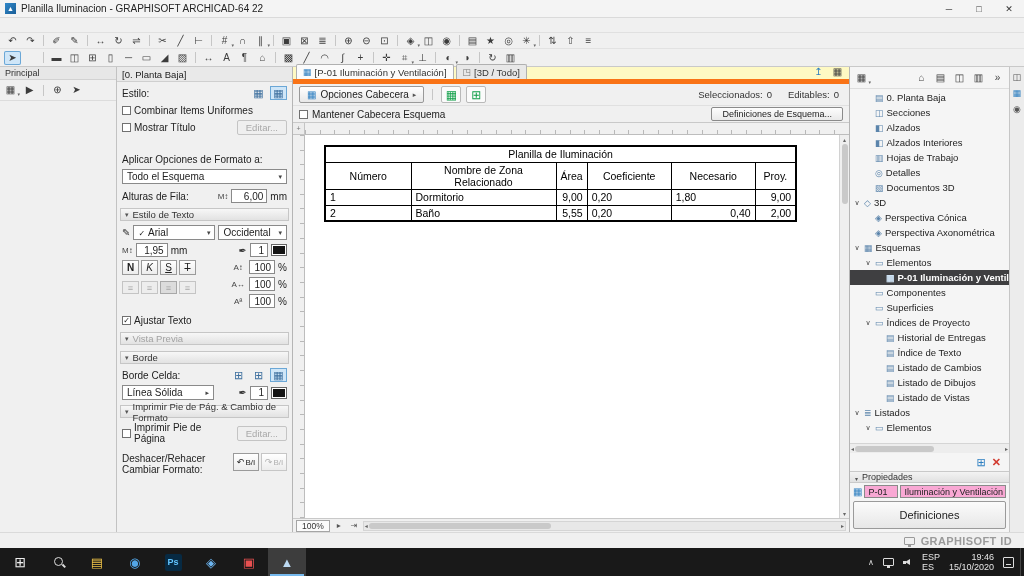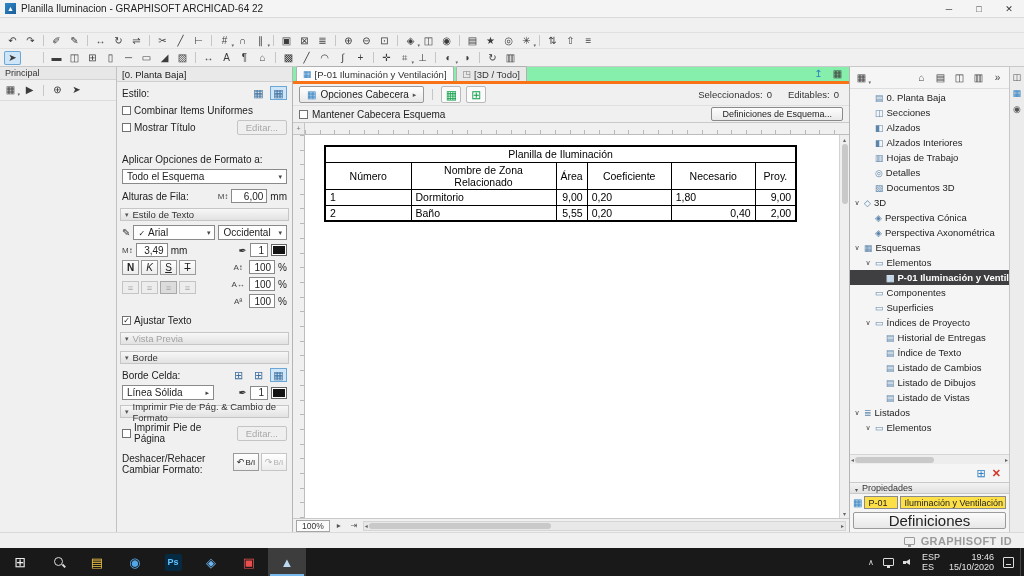--- a/index.html
+++ b/index.html
@@ -69,21 +69,21 @@
   .sp-ic{width:16px;font-size:8px;color:#444;text-align:center}
   .pen-ic{font-size:10px;color:#333;transform:rotate(0deg)}
   .mh-ic{font-size:8px;color:#444;white-space:nowrap}
   .font-sel .val::before{content:"✓";font-size:8px;margin-right:3px;color:#222}
   .undo-btn{width:26px;height:18px;border:1px solid #9a9a9a;background:linear-gradient(#fff,#ececec);display:inline-flex;align-items:center;justify-content:center;gap:1px;font-size:8px}
   .undo-btn.disabled{color:#b0b0b0;border-color:#c6c6c6}
   .undo-btn .gl{font-size:9px}
 
   
   .main{flex:1;display:flex;flex-direction:column;min-width:0;background:#f0f0f0}
-  .tabbar{height:17px;display:flex;align-items:flex-end;background:#86efac;border-bottom:3px solid #f97316;padding:1px 3px 0;gap:2px}
+  .tabbar{height:17px;display:flex;align-items:flex-end;background:#fef9c3;border-bottom:5px solid #f97316;padding:1px 3px 0;gap:2px}
   .tab{height:15px;display:flex;align-items:center;gap:3px;padding:0 6px;font-size:9.5px;background:#e8e8e8;border:1px solid #b0b0b0;border-bottom:none;color:#333;border-radius:2px 2px 0 0}
   .tab.active{background:#fbfbfb}
   .tab .ico{font-size:9px;color:#2d7fc1}
   .tab .ico.ic-view3d{color:#777}
   .tabbar-right{margin-left:auto;display:flex;gap:2px;align-items:center;padding-bottom:1px}
   .sched-tb{height:22px;display:flex;align-items:center;gap:5px;padding:2px 6px;background:#f0f0f0;border-bottom:1px solid #e0e0e0}
   .oc-btn{display:flex;align-items:center;gap:4px;border:1px solid #999;background:linear-gradient(#fff,#e8e8e8);height:17px;padding:0 7px;font-size:10px;border-radius:2px}
   .oc-btn .oc-ic{color:#2d7fc1;font-size:10px}
   .oc-btn::after{content:"▸";font-size:7px;color:#555}
   .gbtn{width:20px;height:17px;border:1px solid #b9b9b9;background:#fbfbfb;display:flex;align-items:center;justify-content:center;font-size:12px;color:#12a04a;border-radius:2px}
@@ -151,22 +151,22 @@
   .ic-list::before{content:"≣" !important}
   .ic-view3d::before{content:"◳" !important}
   .nav-hscroll{height:10px;flex:none;background:#ededed;border-top:1px solid #d5d5d5;display:flex;align-items:center;font-size:6px;color:#666;gap:1px;padding:0 1px}
   .nav-hthumb{width:50%;height:6px;background:#c9c9c9;border-radius:3px}
   .nav-actions{height:18px;flex:none;display:flex;align-items:center;justify-content:flex-end;gap:6px;padding:0 8px;font-size:11px}
   .red{color:#d23b30 !important;font-weight:bold}
   .props-hdr{height:12px;flex:none;background:linear-gradient(#f3f3f3,#e1e1e1);border-top:1px solid #c9c9c9;border-bottom:1px solid #c9c9c9;font-size:9px;display:flex;align-items:flex-end;padding:0 5px;gap:4px;color:#333}
   .props-hdr::before{content:"▾";font-size:6px;color:#555}
   .props-row{height:17px;flex:none;display:flex;align-items:center;gap:2px;padding:1px 3px}
   .props-row .ic{font-size:10px;color:#2d7fc1}
-  .pfield{height:13px;border:1px solid #8a8a8a;background:#fde047;font-size:9px;display:flex;align-items:center;padding:0 3px;white-space:nowrap;overflow:hidden}
-  .def-btn{margin:1px 3px 3px;height:17px;flex:none;border:1px solid #9a9a9a;background:linear-gradient(#fbfbfb,#e7e7e7);font-size:15px;display:flex;align-items:center;justify-content:center;border-radius:2px}
+  .pfield{height:13px;border:1px solid #8a8a8a;background:#f9a8d4;font-size:9px;display:flex;align-items:center;padding:0 3px;white-space:nowrap;overflow:hidden}
+  .def-btn{margin:1px 3px 3px;height:28px;flex:none;border:1px solid #9a9a9a;background:linear-gradient(#fbfbfb,#e7e7e7);font-size:11px;display:flex;align-items:center;justify-content:center;border-radius:2px}
 
   
   .rightstrip{width:15px;flex:none;background:#ececec;border-left:1px solid #c6c6c6;display:flex;flex-direction:column;align-items:center;padding-top:5px;gap:6px;font-size:9px;color:#555}
 
   
   .statusedge{height:16px;flex:none;background:#f0f0f0;border-top:1px solid #dadada;display:flex;align-items:center;justify-content:flex-end;padding:0 12px;gap:6px}
   .brand{font-size:11px;font-weight:bold;color:#9a9a9a;letter-spacing:.4px}
   .mon{width:11px;height:8px;border:1px solid #9a9a9a;border-radius:1px;position:relative}
   .mon::after{content:"";position:absolute;left:3px;bottom:-3px;width:3px;height:2px;background:#9a9a9a}
 
@@ -473,21 +473,21 @@
           <span class="pen-ic">✎</span>
           <div class="select font-sel" style="width:82px">
             <span class="val">Arial</span>
           </div>
           <div class="select" style="flex:1">
             <span>Occidental</span>
           </div>
         </div>
         <div class="row">
           <span class="mh-ic">M↕</span>
-          <span class="input" style="width:32px">3,49</span>
+          <span class="input" style="width:32px">1,95</span>
           <span class="lbl">mm</span>
           <span class="flex"></span>
           <span class="pen-ic">✒</span>
           <span class="input" style="width:18px">1</span>
           <span class="swatch"></span>
         </div>
         <div class="fmt-wrap">
           <div class="fmt-left">
             <div class="fmt-row">
 

